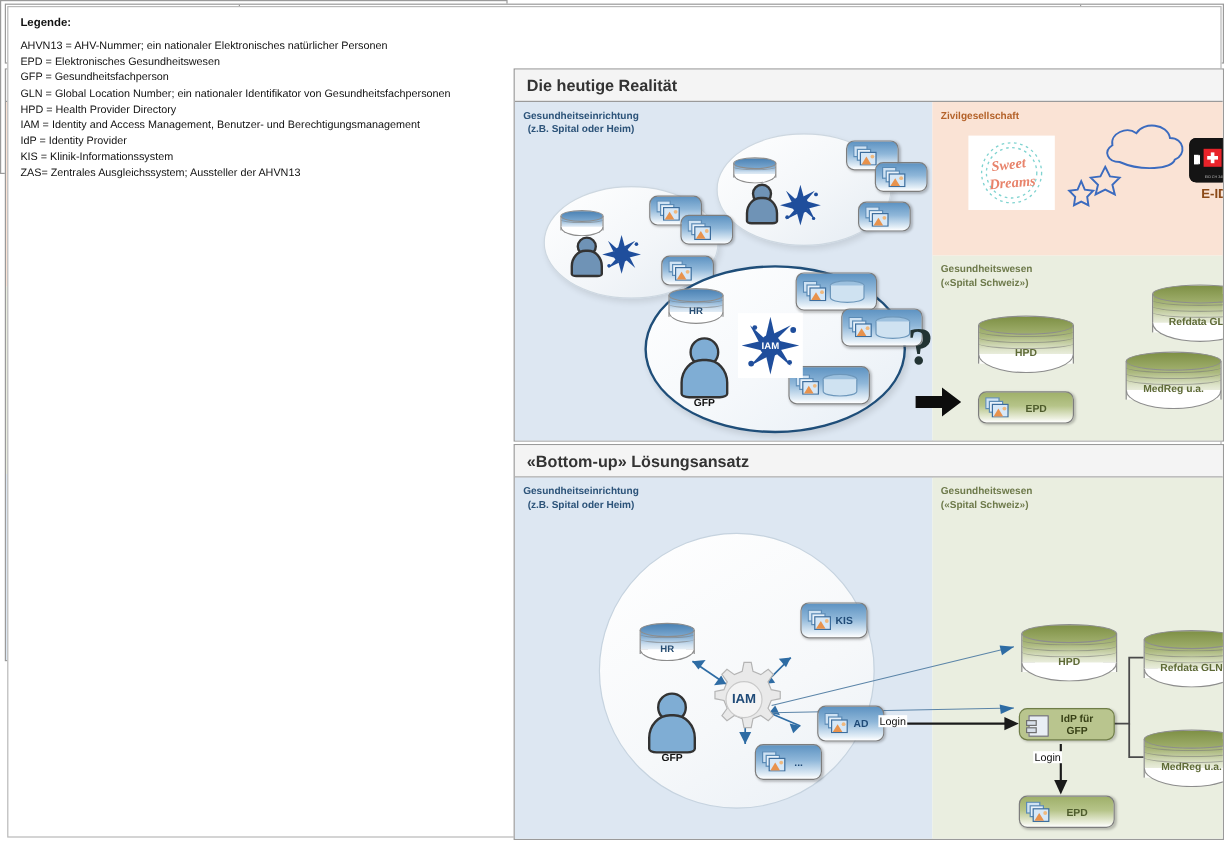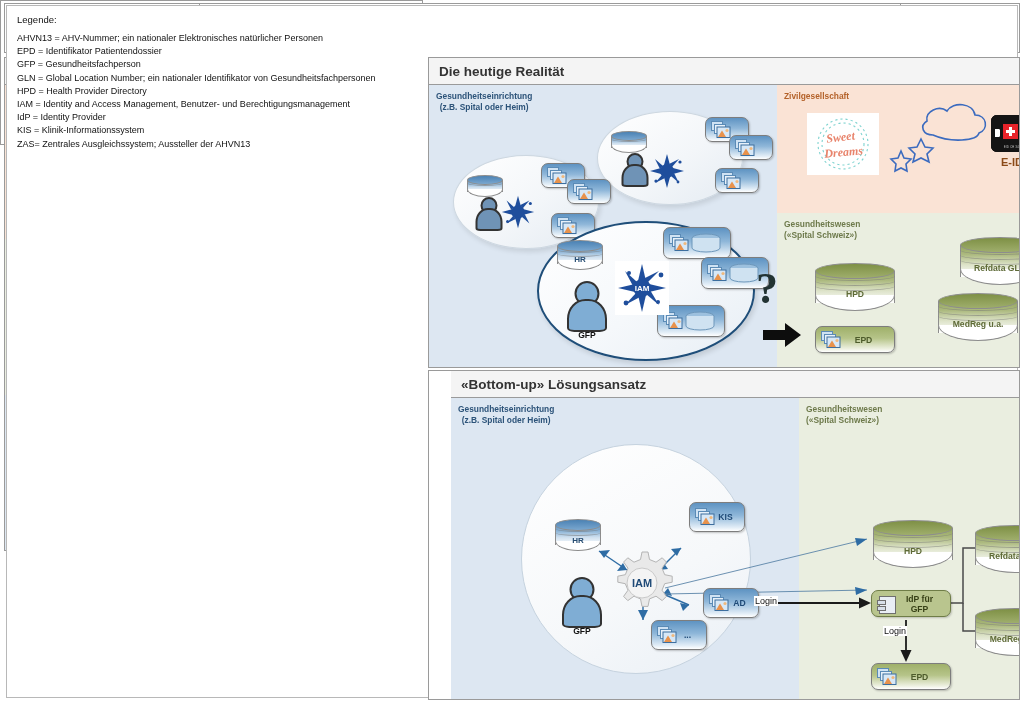--- a/index.html
+++ b/index.html
@@ -17,24 +17,24 @@
             display:flex;flex-direction:column;align-items:flex-end;justify-content:center;padding-right:9px;font-size:10.5px;color:#111;line-height:1.35;}
 
   
   .panel{position:absolute;border:1px solid #9a9a9a;background:#fff;box-sizing:border-box;overflow:hidden;}
   .panel-title{height:27px;line-height:27px;padding-left:10px;font-size:13.5px;font-weight:bold;color:#333;
                background:#f4f4f4;border-bottom:1px solid #9a9a9a;box-sizing:border-box;}
   .panel-body{position:relative;width:100%;height:calc(100% - 27px);}
 
   #panel-vision{left:4px;top:57px;width:423px;height:494px;}
   #panel-reality{left:428px;top:57px;width:592px;height:311px;}
-  #panel-bottomup{left:428px;top:370px;width:592px;height:330px;padding-left:22px;}
+  #panel-bottomup{left:428px;top:370px;width:592px;height:330px;}
   #legend{left:4px;top:555px;width:423px;height:145px;border:1px solid #9a9a9a;background:#fff;box-sizing:border-box;}
   .legend-inner{position:absolute;left:6px;top:5px;right:6px;bottom:5px;border:1px solid #b8b8b8;background:#fff;padding:8px 10px;box-sizing:border-box;}
-  .legend-title{font-size:9.5px;font-weight:normal;color:#111;margin-bottom:7px;}
+  .legend-title{font-size:9.5px;font-weight:bold;color:#111;margin-bottom:7px;}
   .legend-line{font-size:9px;color:#111;line-height:13.2px;white-space:nowrap;}
 
   
   .band{position:absolute;box-sizing:border-box;}
   .band-orange{background:#fae3d5;}
   .band-green{background:#eaeee0;}
   .band-blue{background:#dde7f2;}
   .band-label{position:absolute;font-size:8.4px;font-weight:bold;line-height:11px;white-space:pre-line;}
   .lbl-orange{color:#b4622a;}
   .lbl-green{color:#6e7a4b;}
@@ -363,21 +363,21 @@
 
       </div>
 
     </div>
   </div>
 
   <div id="legend">
     <div class="legend-inner">
       <div class="legend-title">Legende:</div>
       <div class="legend-line">AHVN13 = AHV-Nummer; ein nationaler Elektronisches natürlicher Personen</div>
-      <div class="legend-line">EPD = Identifikator Patientendossier</div>
+      <div class="legend-line">EPD = Elektronisches Gesundheitswesen</div>
       <div class="legend-line">GFP = Gesundheitsfachperson</div>
       <div class="legend-line">GLN = Global Location Number; ein nationaler Identifikator von Gesundheitsfachpersonen</div>
       <div class="legend-line">HPD = Health Provider Directory</div>
       <div class="legend-line">IAM = Identity and Access Management, Benutzer- und Berechtigungsmanagement</div>
       <div class="legend-line">IdP = Identity Provider</div>
       <div class="legend-line">KIS = Klinik-Informationssystem</div>
       <div class="legend-line">ZAS= Zentrales Ausgleichssystem; Aussteller der AHVN13</div>
     </div>
   </div>
 

